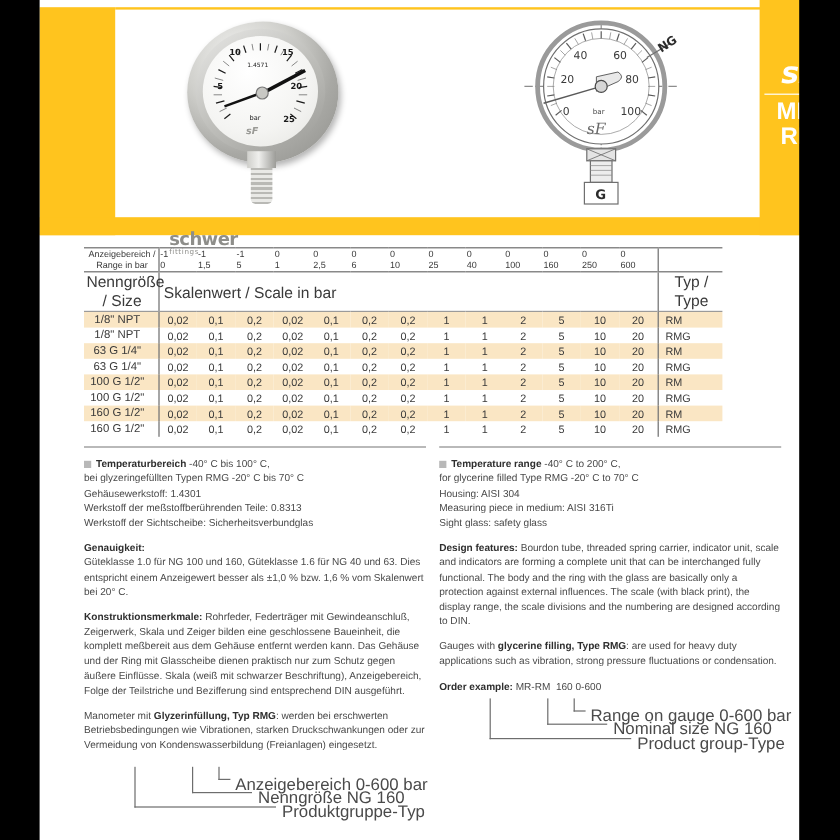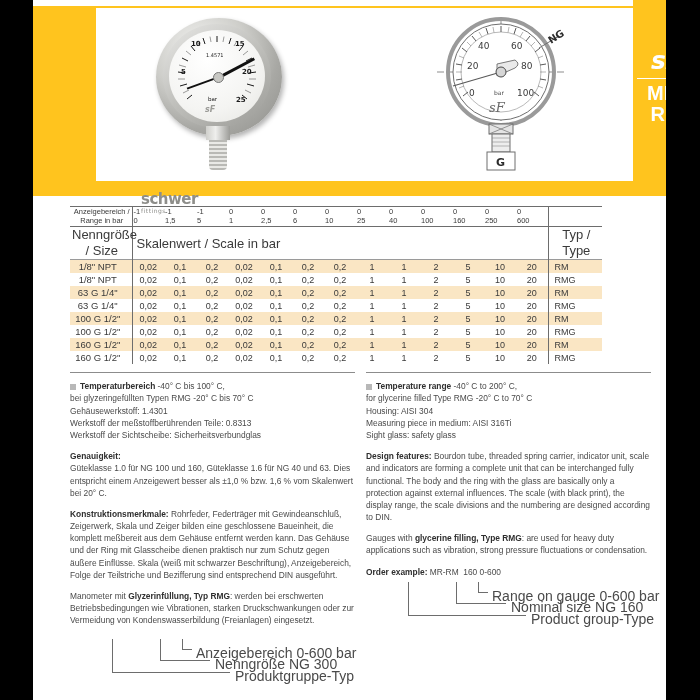--- a/index.html
+++ b/index.html
@@ -643,21 +643,21 @@
     <div class="block">
       <span>Manometer mit </span><b>Glyzerinfüllung, Typ RMG</b><span>: werden bei erschwerten Betriebsbedingungen wie Vibrationen, starken Druckschwankungen oder zur Vermeidung von Kondenswasserbildung (Freianlagen) eingesetzt.</span>
     </div>
 
     <div class="order-diagram">
       <div class="ln" style="left:112px;top:3px;width:1px;height:11px;"></div>
       <div class="ln" style="left:112px;top:13px;width:10px;height:1px;"></div>
       <span class="lbl" style="left:126px;top:7px;">Anzeigebereich 0-600 bar</span>
       <div class="ln" style="left:90px;top:3px;width:1px;height:22px;"></div>
       <div class="ln" style="left:90px;top:24px;width:50px;height:1px;"></div>
-      <span class="lbl" style="left:145px;top:18px;">Nenngröße NG 300</span>
+      <span class="lbl" style="left:145px;top:18px;">Nenngröße NG 160</span>
       <div class="ln" style="left:42px;top:3px;width:1px;height:34px;"></div>
       <div class="ln" style="left:42px;top:36px;width:118px;height:1px;"></div>
       <span class="lbl" style="left:165px;top:30px;">Produktgruppe-Typ</span>
     </div>
   </div>
 
   <div class="col right">
     <div class="toprule"></div>
 
     <div class="block">

